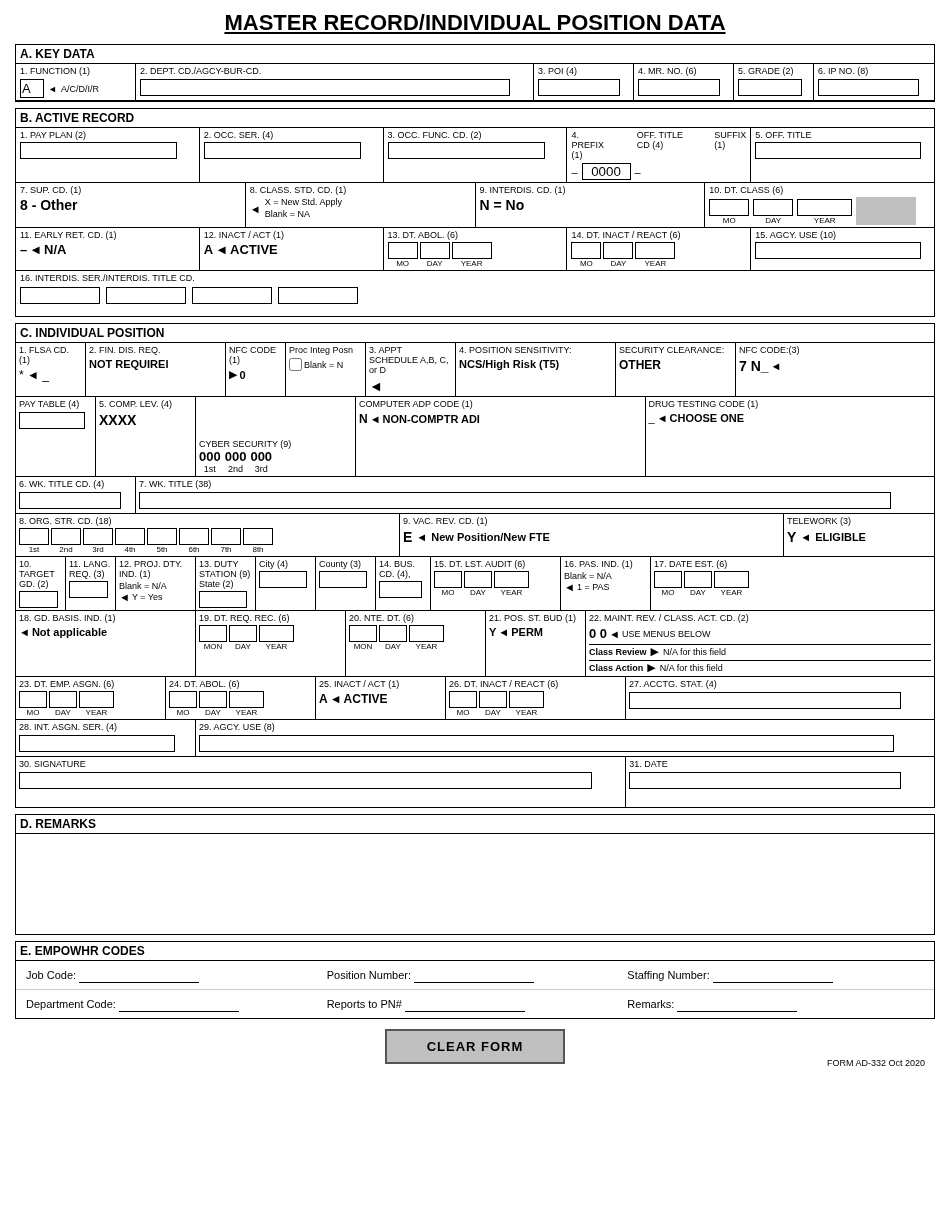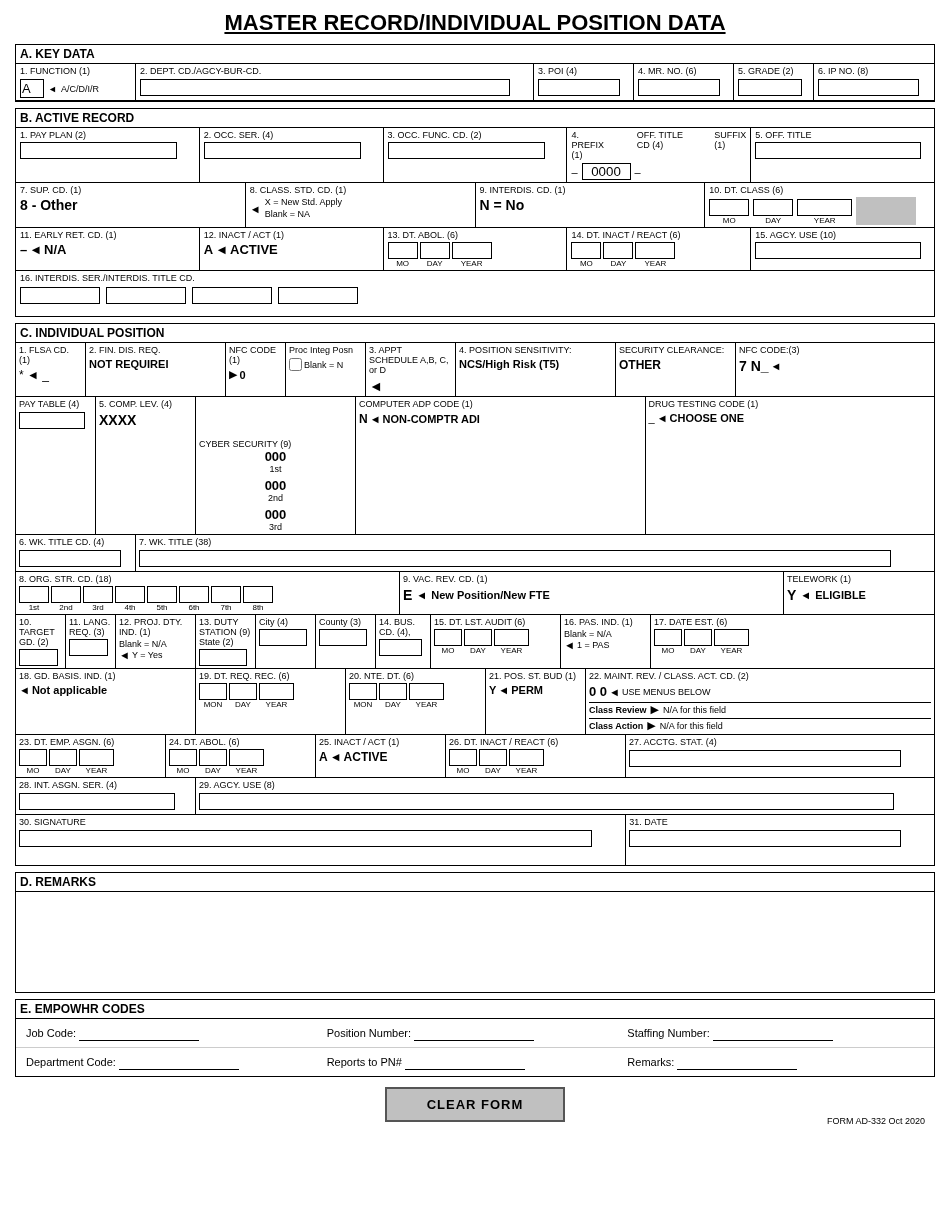--- a/index.html
+++ b/index.html
@@ -362,21 +362,21 @@
         <input type="text" style="width: 90%; margin-top: 3px; border: 1px solid rgb(0, 0, 0);">
       </div>
       <div class="ip-cell" style="width:100px;">
         <div class="cell-label">5. COMP. LEV. (4)</div>
         <div style="font-size:14px;font-weight:bold;margin-top:3px;">XXXX</div>
       </div>
       <div class="ip-cell" style="width:160px;">
         <div class="cell-label" style="display:flex;gap:8px;margin-top:40px;">
           <span>CYBER SECURITY (9)</span>
         </div>
-        <div style="display:flex;gap:4px;font-size:9px;flex-direction:column;">
+        <div style="display:flex;gap:4px;font-size:9px;">
           <div style="text-align:center;">
             <div style="font-weight:bold;font-size:13px;">000</div>
             <div>1st</div>
           </div>
           <div style="text-align:center;">
             <div style="font-weight:bold;font-size:13px;">000</div>
             <div>2nd</div>
           </div>
           <div style="text-align:center;">
             <div style="font-weight:bold;font-size:13px;">000</div>
@@ -453,21 +453,21 @@
       </div>
       <div class="ip-cell" style="flex:2;">
         <div class="cell-label">9. VAC. REV. CD. (1)</div>
         <div style="display:flex;align-items:center;gap:4px;margin-top:3px;">
           <span style="font-size:14px;font-weight:bold;">E</span>
           <span>◄</span>
           <span style="font-weight:bold;">New Position/New FTE</span>
         </div>
       </div>
       <div class="ip-cell" style="width:150px;border-right:none;">
-        <div class="cell-label">TELEWORK (1)</div>
+        <div class="cell-label">TELEWORK (3)</div>
         <div style="display:flex;align-items:center;gap:4px;margin-top:3px;">
           <span style="font-size:14px;font-weight:bold;">Y</span>
           <span>◄</span>
           <span style="font-weight:bold;">ELIGIBLE</span>
         </div>
       </div>
     </div>
 
     <div class="ip-row">
       <div class="ip-cell" style="width:50px;">

